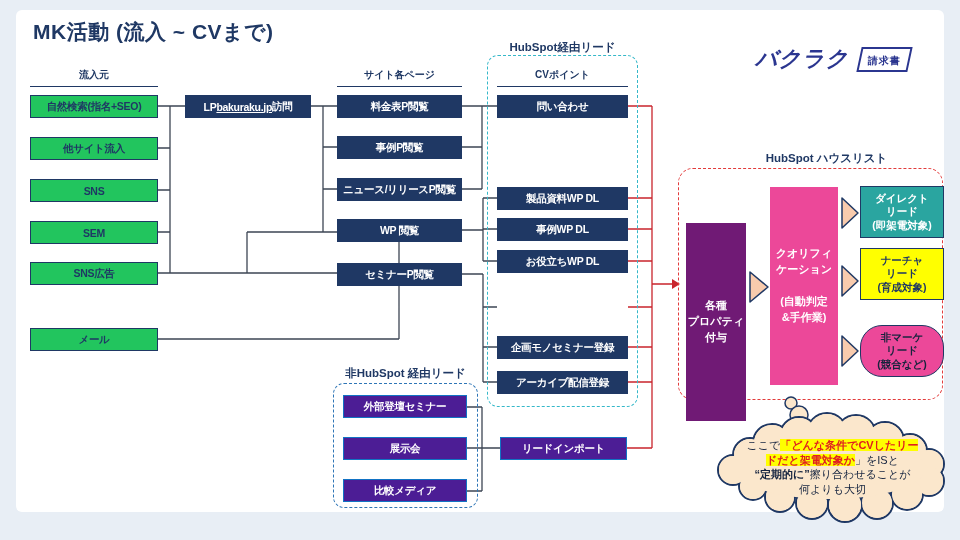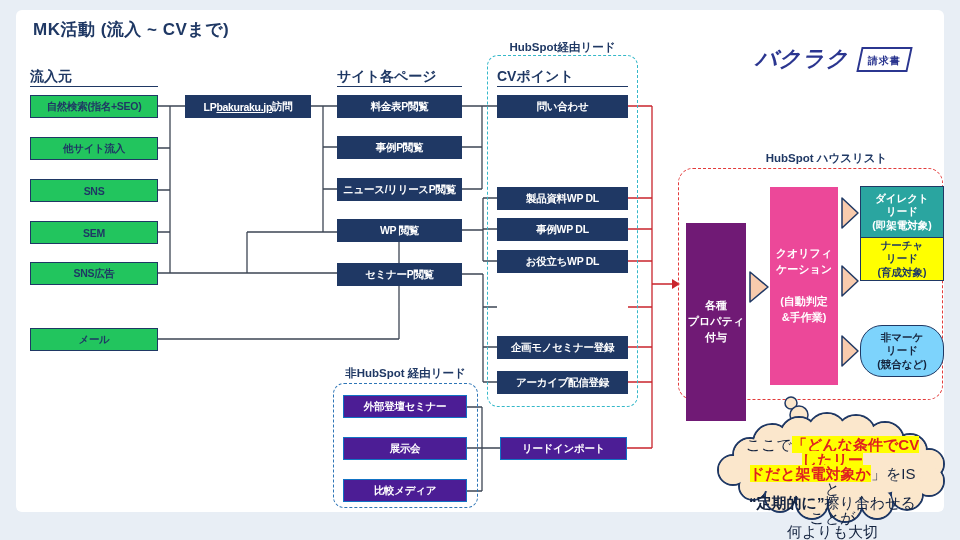--- a/index.html
+++ b/index.html
@@ -5,49 +5,49 @@
   html,body{margin:0;padding:0;}
   body{
     width:960px;height:540px;
     background:#E8EEF5;
     font-family:"Liberation Sans","DejaVu Sans",sans-serif;
     position:relative;overflow:hidden;
   }
   .canvas{position:absolute;left:0;top:0;width:960px;height:540px;}
   .slide{position:absolute;left:16px;top:10px;width:928px;height:502px;background:#FFFFFF;border-radius:6px;}
   svg.overlay{position:absolute;left:0;top:0;width:960px;height:540px;pointer-events:none;}
-  .page-title{position:absolute;left:33px;top:18px;font-size:17px;font-weight:bold;color:#1F3864;letter-spacing:.5px;}
+  .page-title{position:absolute;left:33px;top:18px;font-size:21px;font-weight:bold;color:#1F3864;letter-spacing:.5px;}
   .logo{position:absolute;left:755px;top:44px;display:flex;align-items:center;}
   .brand{font-size:22px;font-weight:800;font-style:italic;color:#2B3690;letter-spacing:1px;}
   .badge{display:inline-block;border:2px solid #2B3690;padding:1px 7px 2px;margin-left:10px;transform:skewX(-12deg);}
   .badge span{display:inline-block;transform:skewX(12deg);font-size:10px;font-weight:bold;color:#2B3690;letter-spacing:1px;}
   .col-header{position:absolute;height:16px;border-bottom:1.5px solid #1F3864;color:#1F3864;
-    font-size:14px;font-weight:bold;padding-bottom:2px;box-sizing:content-box;}
+    font-size:10px;font-weight:bold;text-align:center;padding-bottom:2px;box-sizing:content-box;}
   .group-title{position:absolute;color:#1F3864;font-size:11.5px;font-weight:bold;text-align:center;}
   .box{position:absolute;height:23px;display:flex;align-items:center;justify-content:center;
     font-size:10.5px;font-weight:bold;box-sizing:border-box;white-space:nowrap;letter-spacing:-0.3px;overflow:hidden;}
   .outline{background:#22c55e;border:1.5px solid #1F3864;color:#1F3864;}
   .navy{background:#1F3864;color:#fff;}
   .blue{background:#4c1d95;border:1px solid #1273C4;color:#fff;}
   .lp-link{text-decoration:underline;}
   .dashed-box{position:absolute;box-sizing:border-box;border-radius:11px;}
   .teal-dash{border:1.6px dashed #35B8C9;}
   .blue-dash{border:1.6px dashed #2E75B6;}
   .red-dash{border:1.6px dashed #E23B3B;border-radius:15px;}
   .tallbox{position:absolute;display:flex;align-items:center;justify-content:center;text-align:center;
     font-size:11px;font-weight:bold;white-space:pre-line;line-height:1.45;box-sizing:border-box;}
   .qualbox{background:#ec4899;color:#fff;}
   .propbox{background:#701a75;color:#fff;margin-top:36px;}
   .outbox{position:absolute;display:flex;align-items:center;justify-content:center;text-align:center;
     font-size:10.5px;font-weight:bold;white-space:pre-line;line-height:1.3;box-sizing:border-box;border:1.5px solid #1F3864;}
   .out-direct{background:#2AA5A0;color:#fff;}
   .out-nurture{background:#FFFF00;color:#1F3864;}
-  .out-nonmk{background:#7dd3fc;color:#16243D;border-radius:22px;}
+  .out-nonmk{background:#ec4899;color:#16243D;border-radius:22px;}
   .cloud-text{position:absolute;left:745px;top:438px;width:175px;text-align:center;
-    font-size:15px;line-height:14.5px;color:#14233F;font-weight:500;}
+    font-size:11px;line-height:14.5px;color:#14233F;font-weight:500;}
   .hl{background:#FFFF00;color:#E02020;font-weight:bold;}
   .bq{font-weight:bold;}
 </style>
 </head>
 <body>
 
 <div class="canvas">
 
   <div class="slide"></div>
 
@@ -129,21 +129,21 @@
 プロパティ
 付与</div>
   <div class="tallbox qualbox" style="left:770px;top:187px;width:68px;height:198px;">クオリフィ
 ケーション
 
 (自動判定
 &amp;手作業)</div>
   <div class="outbox out-direct" style="left:860px;top:186px;width:84px;height:52px;">ダイレクト
 リード
 (即架電対象)</div>
-  <div class="outbox out-nurture" style="left:860px;top:237px;width:84px;height:44px;">ナーチャ
+  <div class="outbox out-nurture" style="left:860px;top:248px;width:84px;height:52px;">ナーチャ
 リード
 (育成対象)</div>
   <div class="outbox out-nonmk" style="left:860px;top:325px;width:84px;height:52px;">非マーケ
 リード
 (競合など)</div>
 
   <svg class="overlay">
     <g stroke="#1F3864" stroke-width="1.5" fill="#FBE7CC">
       <circle cx="791" cy="403" r="6"></circle>
       <circle cx="799" cy="415" r="9"></circle>

